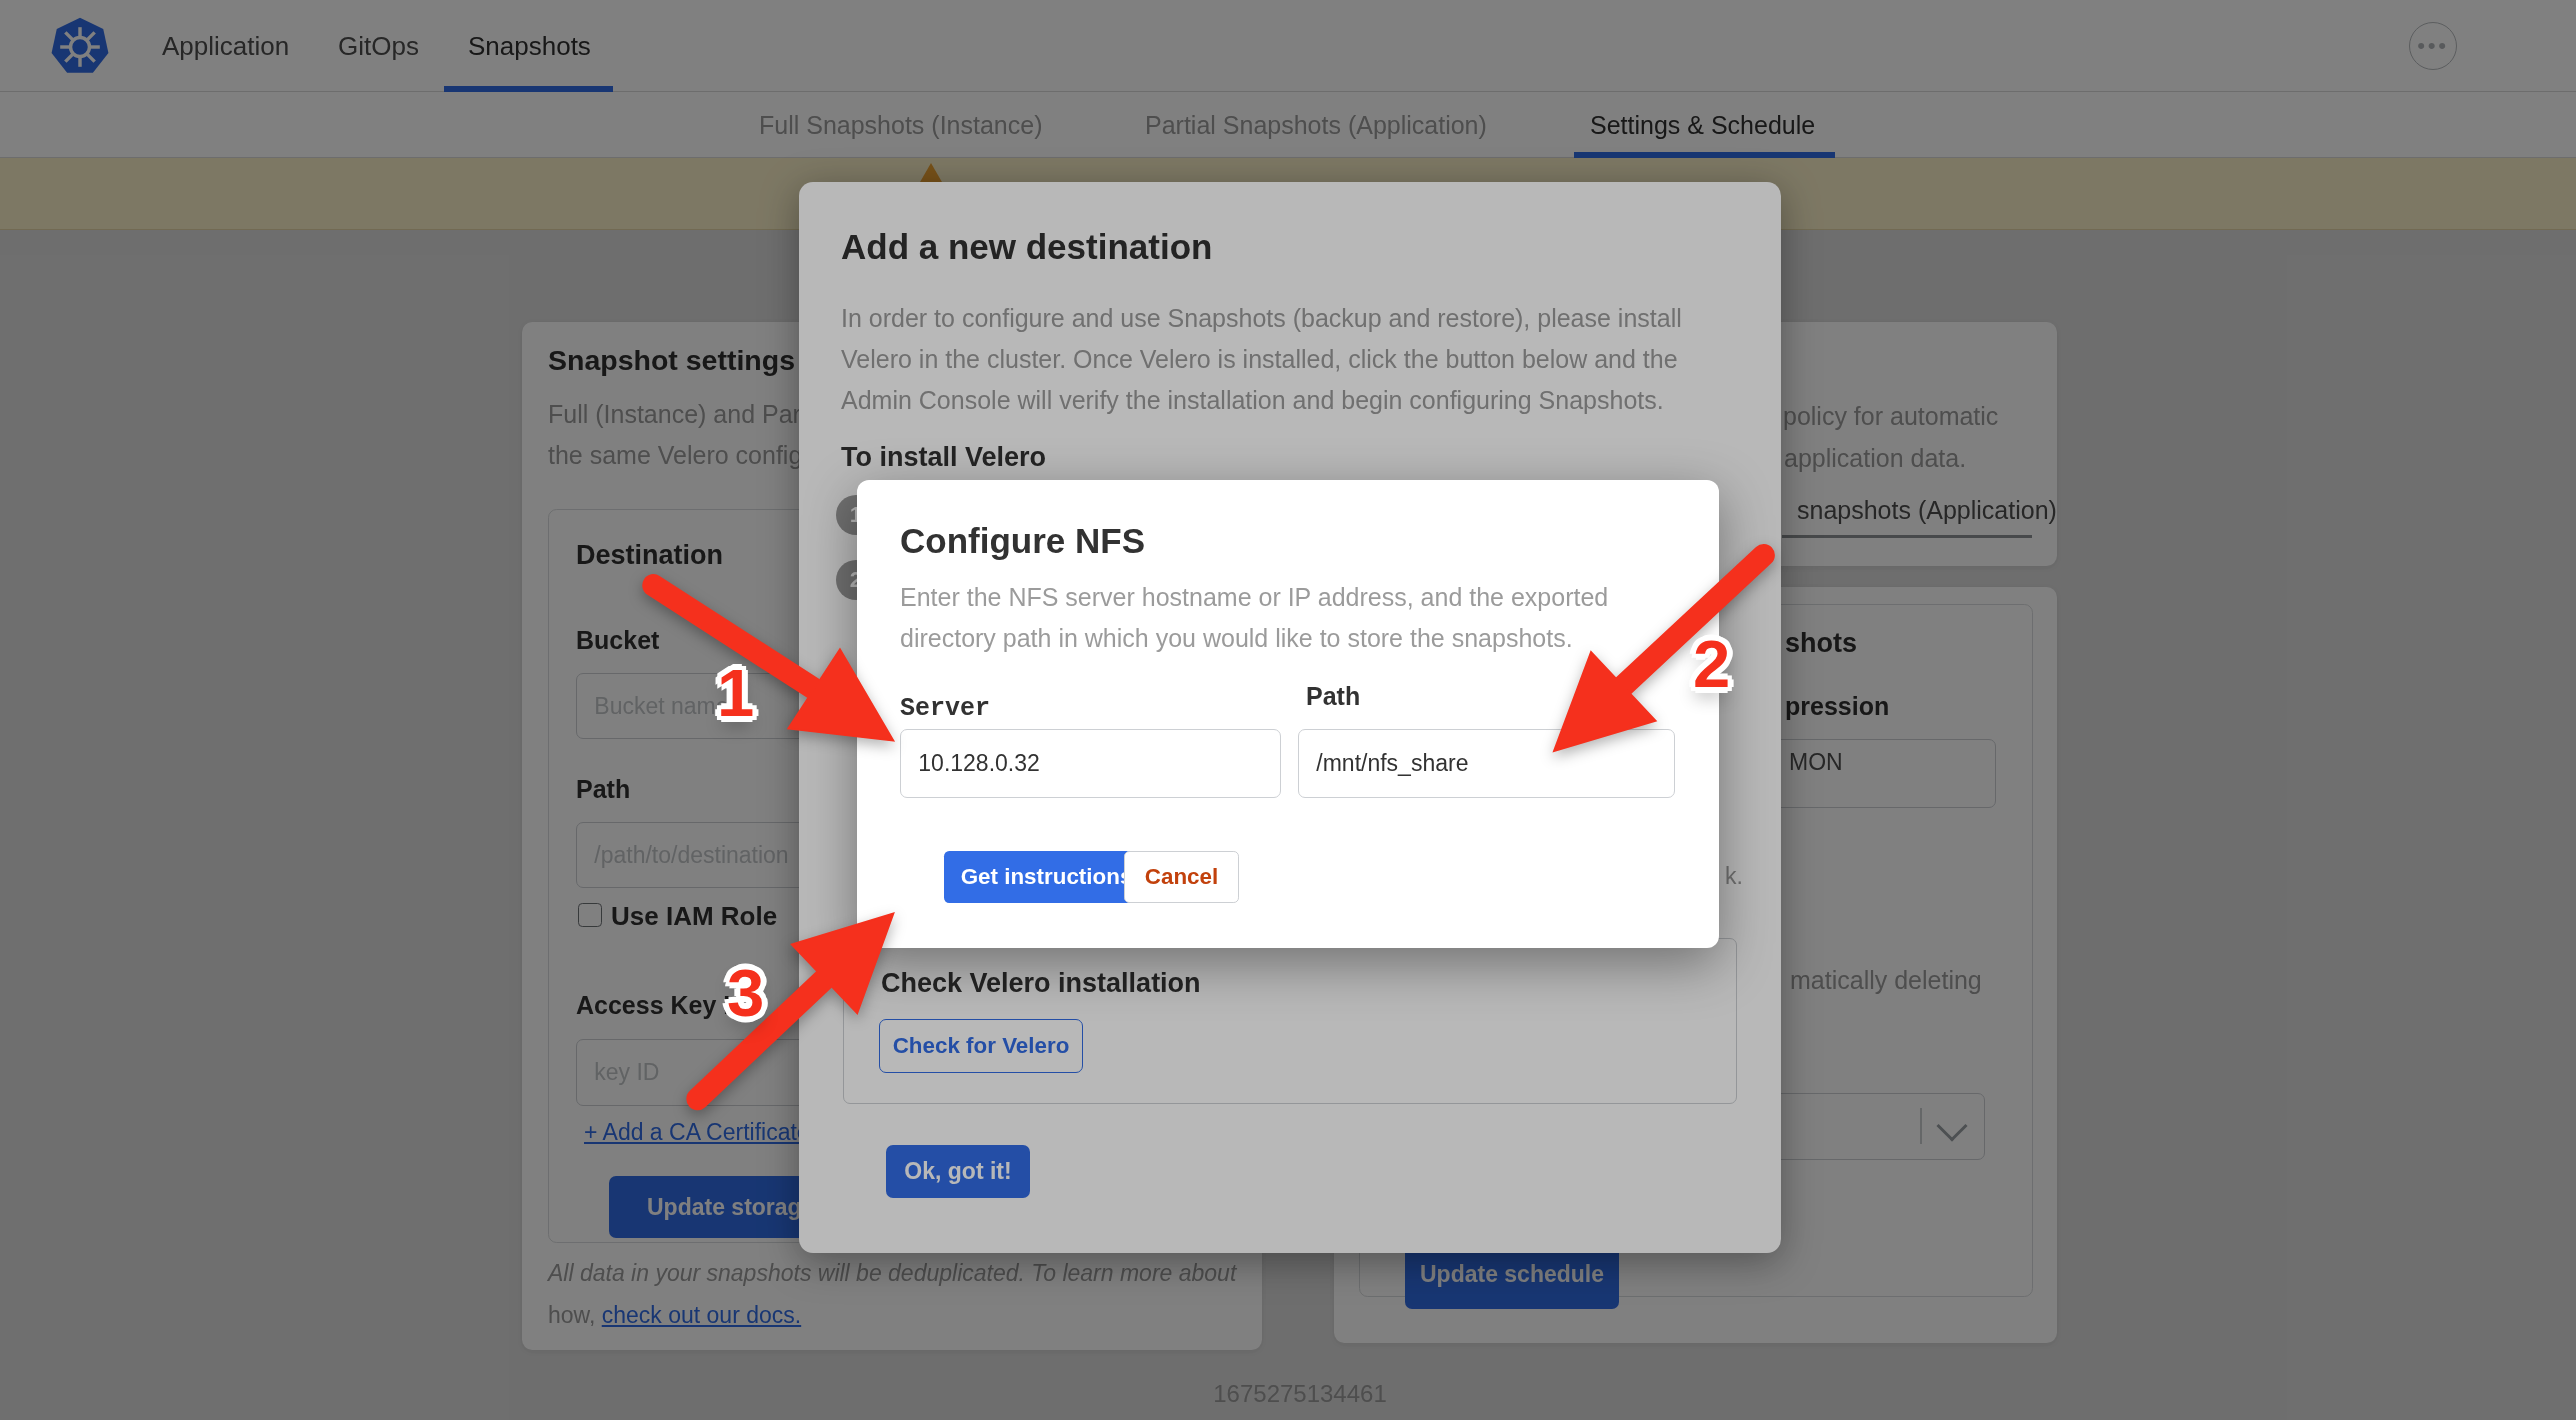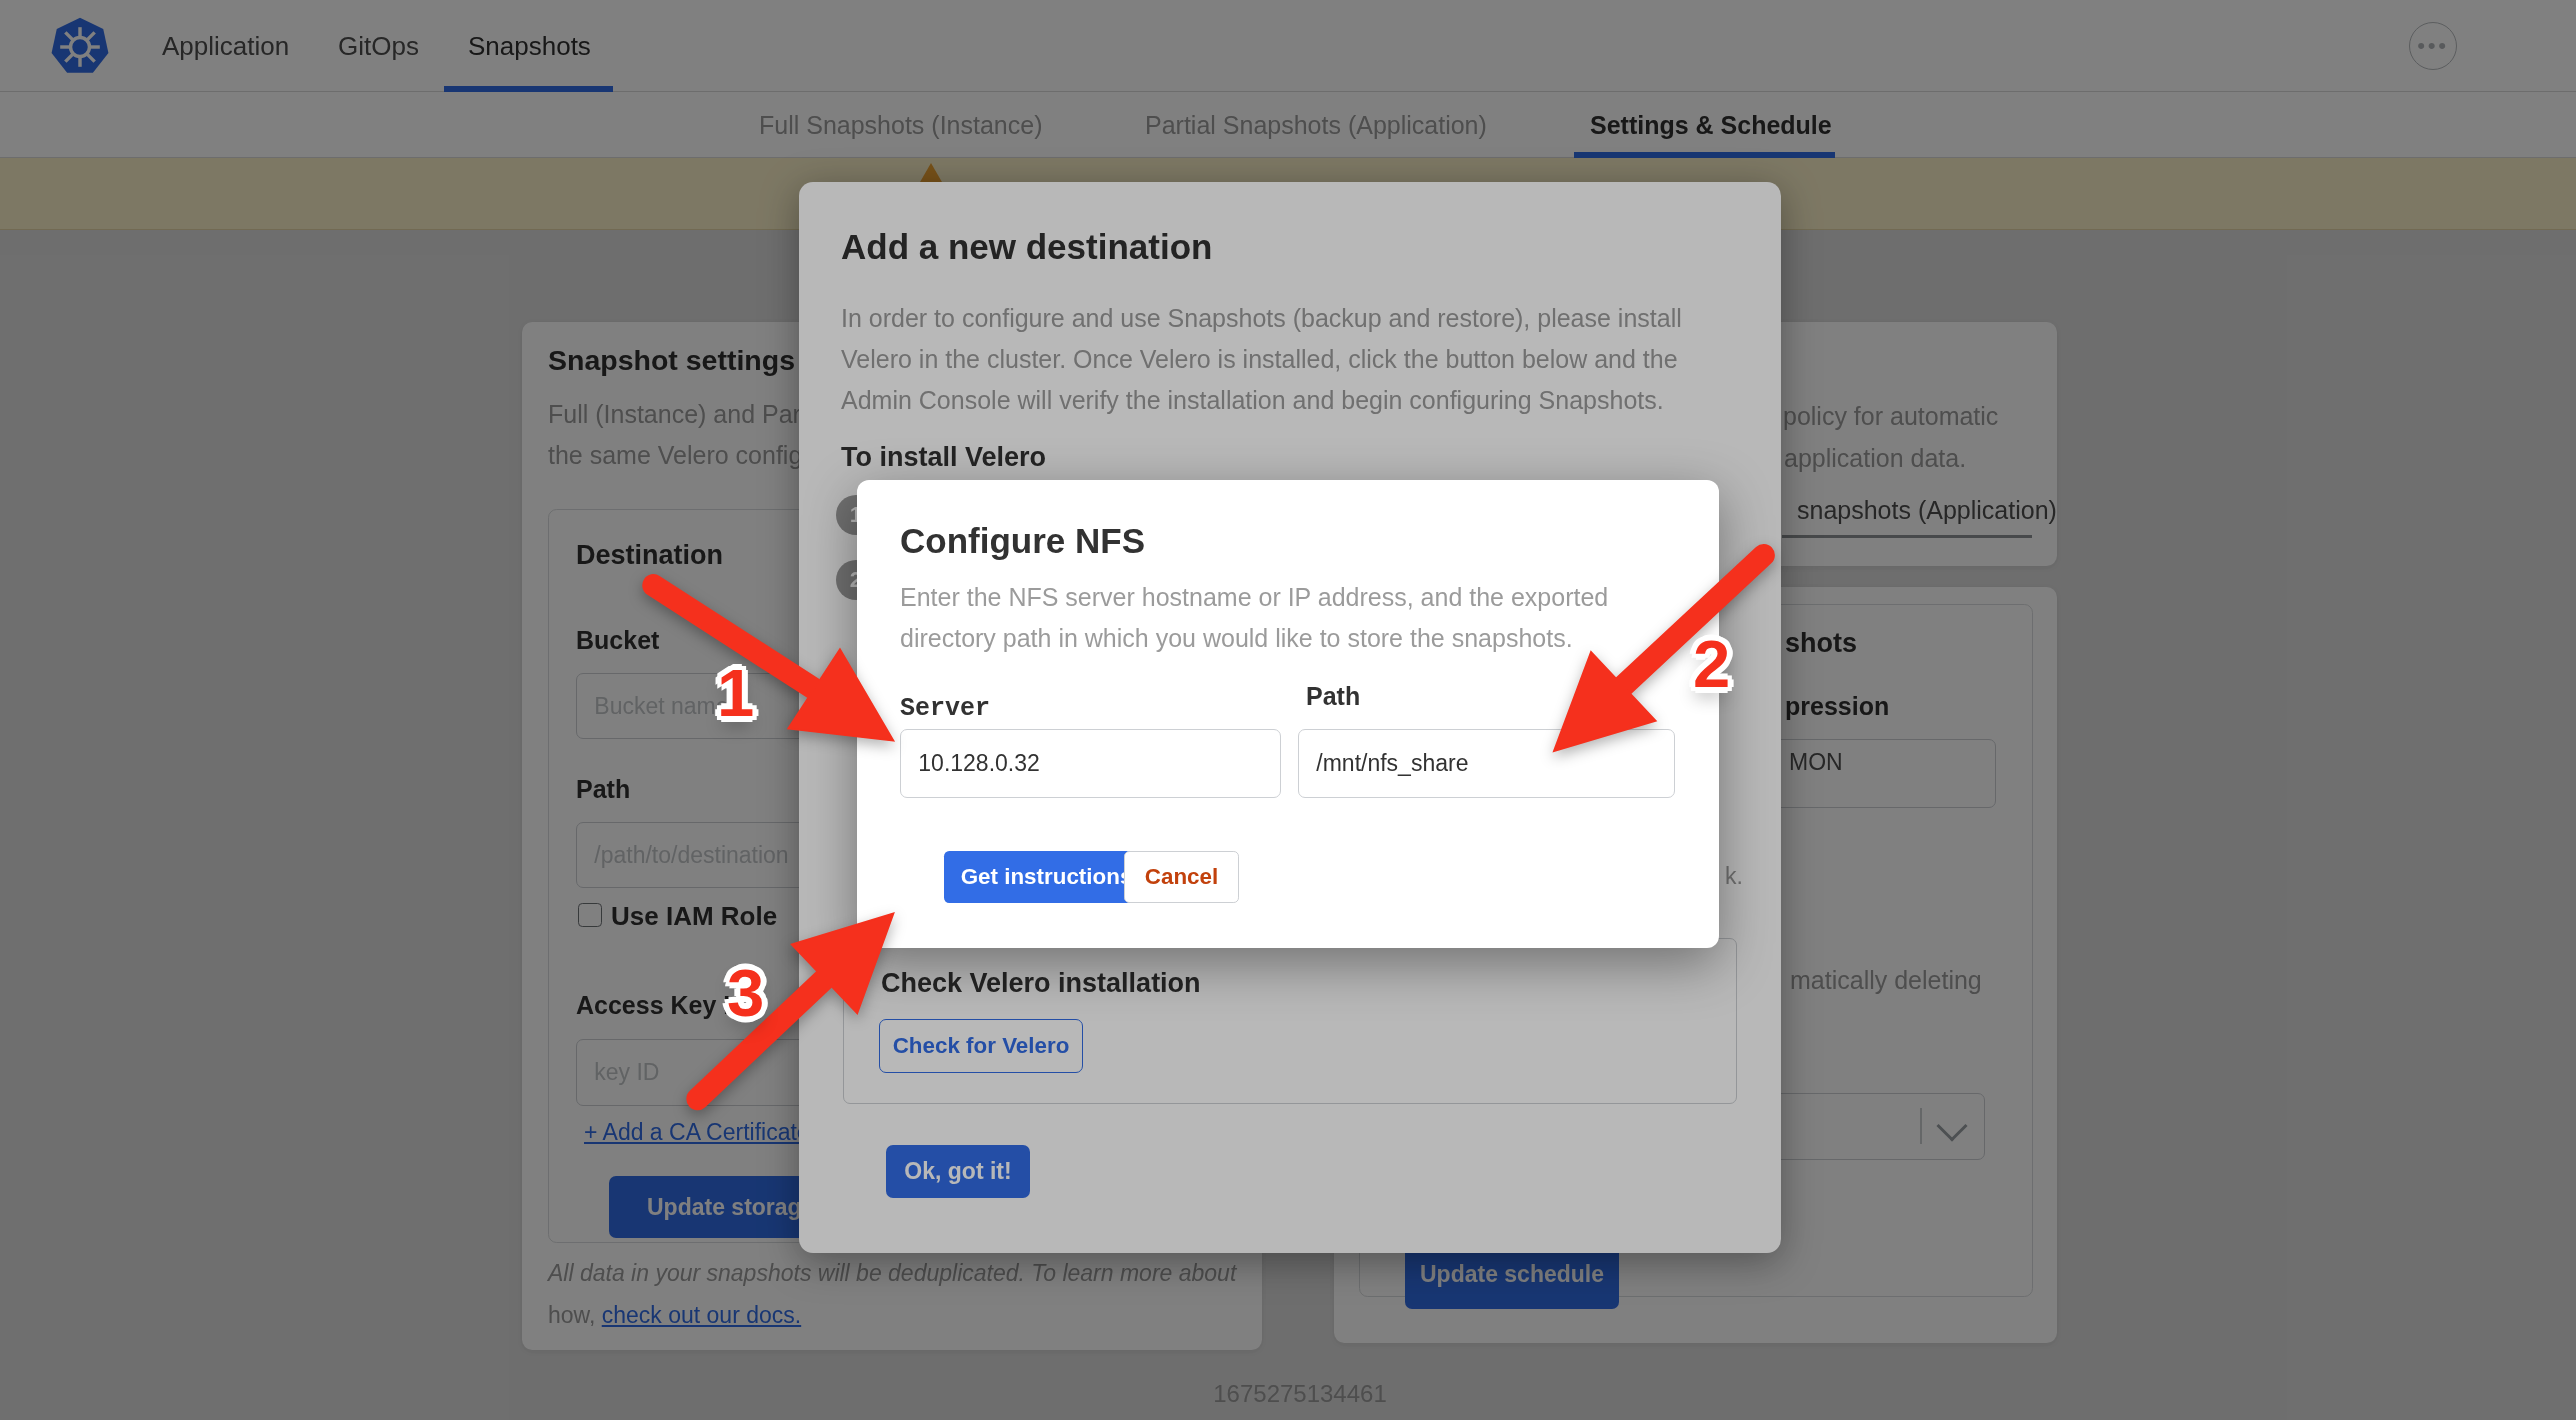--- a/index.html
+++ b/index.html
@@ -89,21 +89,21 @@
     <div class="abs t-navtab" style="left:338px;top:0;height:92px;display:flex;align-items:center;">GitOps</div>
     <div class="abs t-navtab active-dark" style="left:468px;top:0;height:92px;display:flex;align-items:center;">Snapshots</div>
     <div class="abs underline-bar" style="left:444px;top:86px;width:169px;height:6px;"></div>
     <div class="abs menu-circle" style="left:2409px;top:21.6px;">
       <span>•••</span>
     </div>
 
     <div class="abs" style="left:0;top:92px;width:2576px;height:66px;background:#fff;border-bottom:0.9px solid #d8d8d8;box-sizing:border-box;"></div>
     <div class="abs t-subtab" style="left:759px;top:92px;height:66px;display:flex;align-items:center;">Full Snapshots (Instance)</div>
     <div class="abs t-subtab" style="left:1145px;top:92px;height:66px;display:flex;align-items:center;">Partial Snapshots (Application)</div>
-    <div class="abs t-subtab active-dark" style="left:1590px;top:92px;height:66px;display:flex;align-items:center;font-weight:bold;">Settings &amp; Schedule</div>
+    <div class="abs t-subtab active-dark" style="left:1590px;top:92px;height:66px;display:flex;align-items:center;">Settings &amp; Schedule</div>
     <div class="abs underline-bar" style="left:1574px;top:152px;width:261px;height:6px;"></div>
 
     <div class="abs" style="left:0;top:158px;width:2576px;height:72px;background:#faf0c8;border-bottom:0.9px solid #e3d5a5;box-sizing:border-box;"></div>
     <div class="abs warn-tri" style="left:912px;top:163px;"></div>
 
     <div class="abs card" style="left:522px;top:322px;width:740px;height:1028px;"></div>
     <div class="abs t-h2" style="left:548px;top:344px;">Snapshot settings</div>
     <div class="abs t-body" style="left:548px;top:400px;">Full (Instance) and Part</div>
     <div class="abs t-body" style="left:548px;top:441px;">the same Velero configu</div>
 

